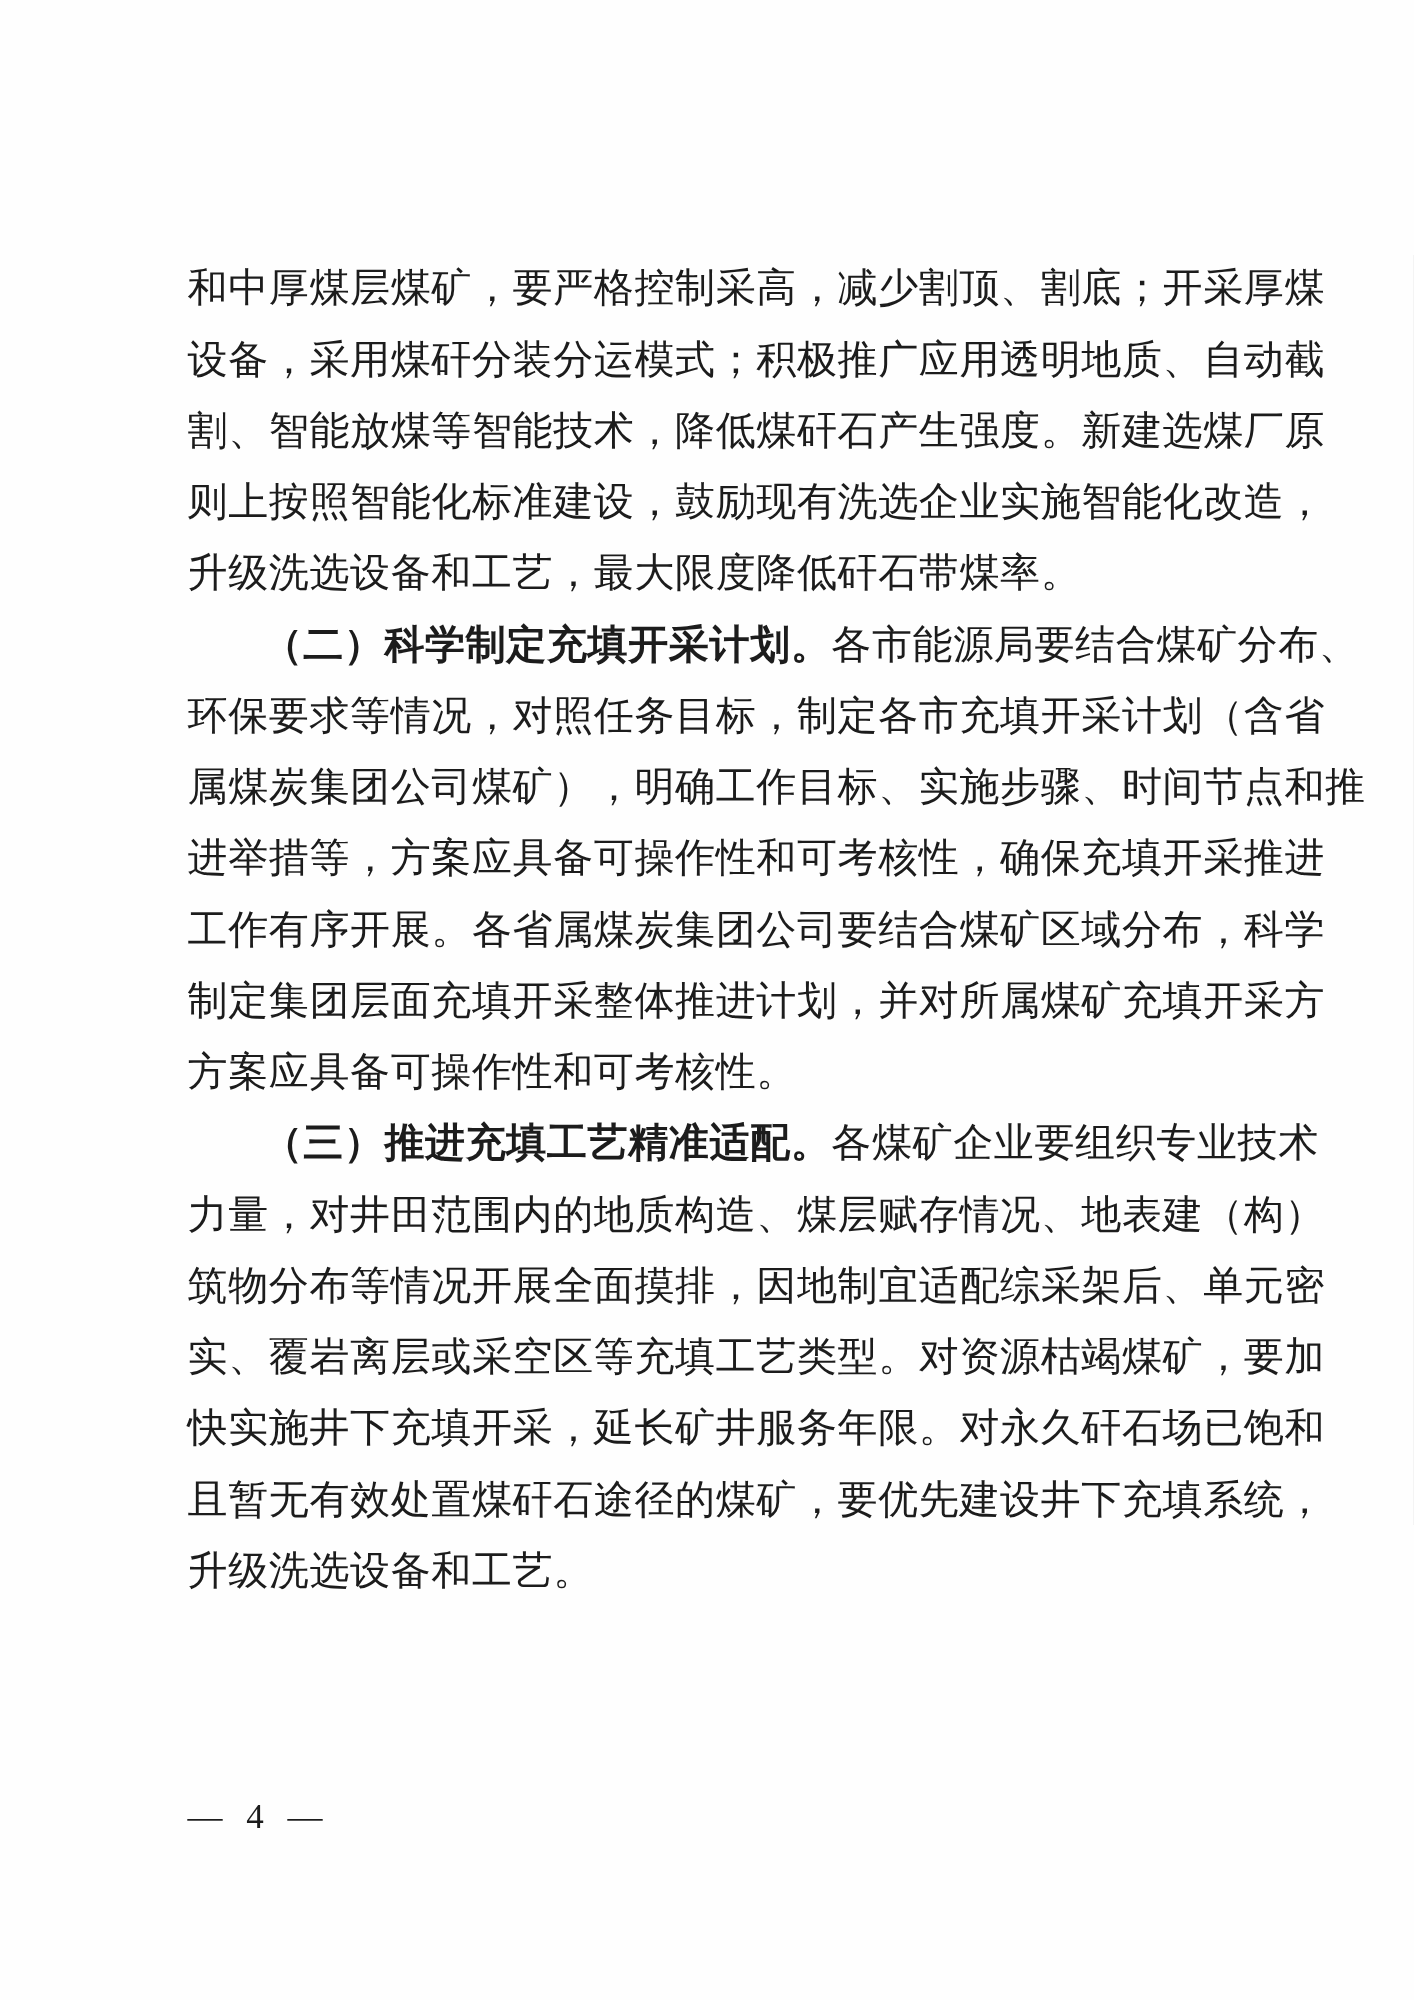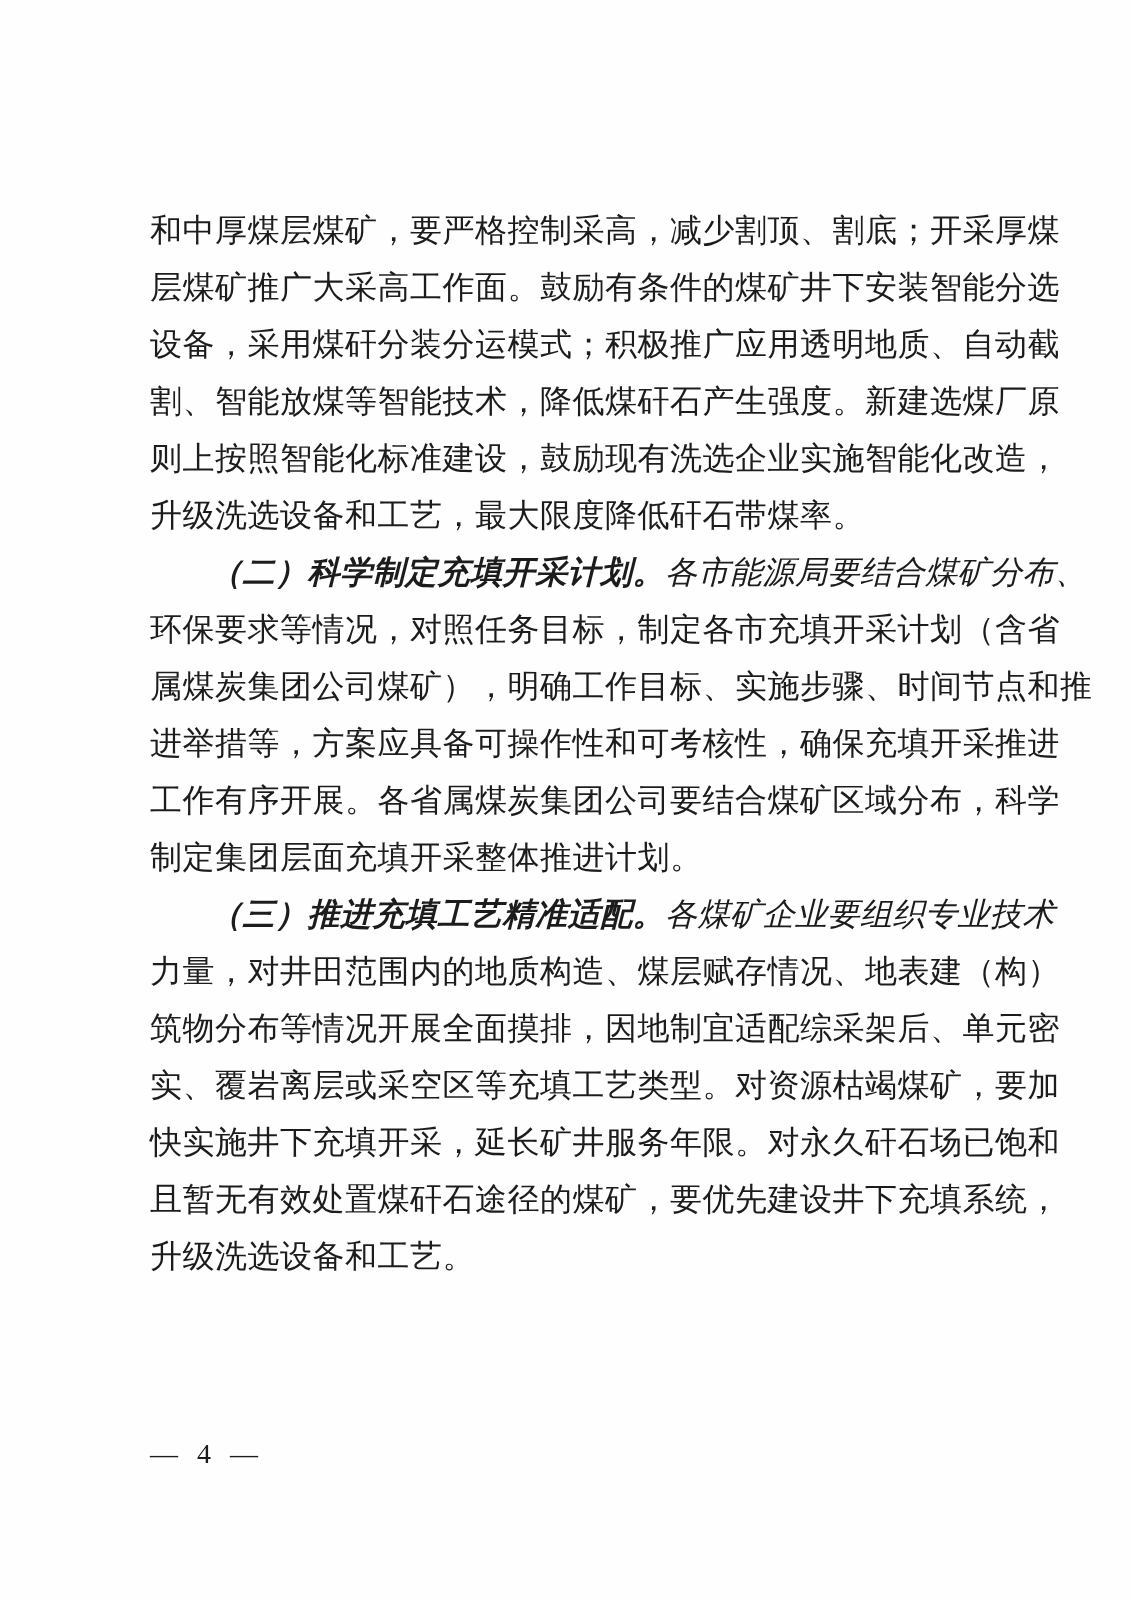--- a/index.html
+++ b/index.html
@@ -32,53 +32,52 @@
     text-align-last: justify;
     letter-spacing: 0.5px;
   }
   .line.last {
     text-align: left;
     text-align-last: left;
     font-family: Liberation Serif, serif;
   }
   .line.indent {
     text-indent: 60px;
-    font-style: italic;
   }
   .line .lead {
     font-weight: 700;
   }
   .page-footer {
     position: absolute;
     left: 150px;
     top: 1438px;
     font-size: 28px;
     letter-spacing: 6px;
     color: #1c1c1c;
   }
 </style>
 </head>
 <body>
 
 <div class="page">
   <div class="text-block">
 
     <div class="line"><span class="lead"></span><span>和中厚煤层煤矿，要严格控制采高，减少割顶、割底；开采厚煤</span></div>
-    <div class="line"><span class="lead"></span><span>层煤矿推广大采高工作面。鼓励有条件的煤矿井下安装智能分选</span></div>
     <div class="line"><span class="lead"></span><span>设备，采用煤矸分装分运模式；积极推广应用透明地质、自动截</span></div>
     <div class="line"><span class="lead"></span><span>割、智能放煤等智能技术，降低煤矸石产生强度。新建选煤厂原</span></div>
     <div class="line"><span class="lead"></span><span>则上按照智能化标准建设，鼓励现有洗选企业实施智能化改造，</span></div>
     <div class="line last"><span class="lead"></span><span>升级洗选设备和工艺，最大限度降低矸石带煤率。</span></div>
 
     <div class="line indent"><span class="lead">（二）科学制定充填开采计划。</span><span>各市能源局要结合煤矿分布、</span></div>
     <div class="line"><span class="lead"></span><span>环保要求等情况，对照任务目标，制定各市充填开采计划（含省</span></div>
     <div class="line"><span class="lead"></span><span>属煤炭集团公司煤矿），明确工作目标、实施步骤、时间节点和推</span></div>
     <div class="line"><span class="lead"></span><span>进举措等，方案应具备可操作性和可考核性，确保充填开采推进</span></div>
     <div class="line"><span class="lead"></span><span>工作有序开展。各省属煤炭集团公司要结合煤矿区域分布，科学</span></div>
-    <div class="line last"><span class="lead"></span><span>制定集团层面充填开采整体推进计划。</span></div>
+    <div class="line"><span class="lead"></span><span>制定集团层面充填开采整体推进计划，并对所属煤矿充填开采方</span></div>
+    <div class="line last"><span class="lead"></span><span>方案应具备可操作性和可考核性。</span></div>
 
     <div class="line indent"><span class="lead">（三）推进充填工艺精准适配。</span><span>各煤矿企业要组织专业技术</span></div>
     <div class="line"><span class="lead"></span><span>力量，对井田范围内的地质构造、煤层赋存情况、地表建（构）</span></div>
     <div class="line"><span class="lead"></span><span>筑物分布等情况开展全面摸排，因地制宜适配综采架后、单元密</span></div>
     <div class="line"><span class="lead"></span><span>实、覆岩离层或采空区等充填工艺类型。对资源枯竭煤矿，要加</span></div>
     <div class="line"><span class="lead"></span><span>快实施井下充填开采，延长矿井服务年限。对永久矸石场已饱和</span></div>
     <div class="line"><span class="lead"></span><span>且暂无有效处置煤矸石途径的煤矿，要优先建设井下充填系统，</span></div>
     <div class="line last"><span class="lead"></span><span>升级洗选设备和工艺。</span></div>
 
   </div>

